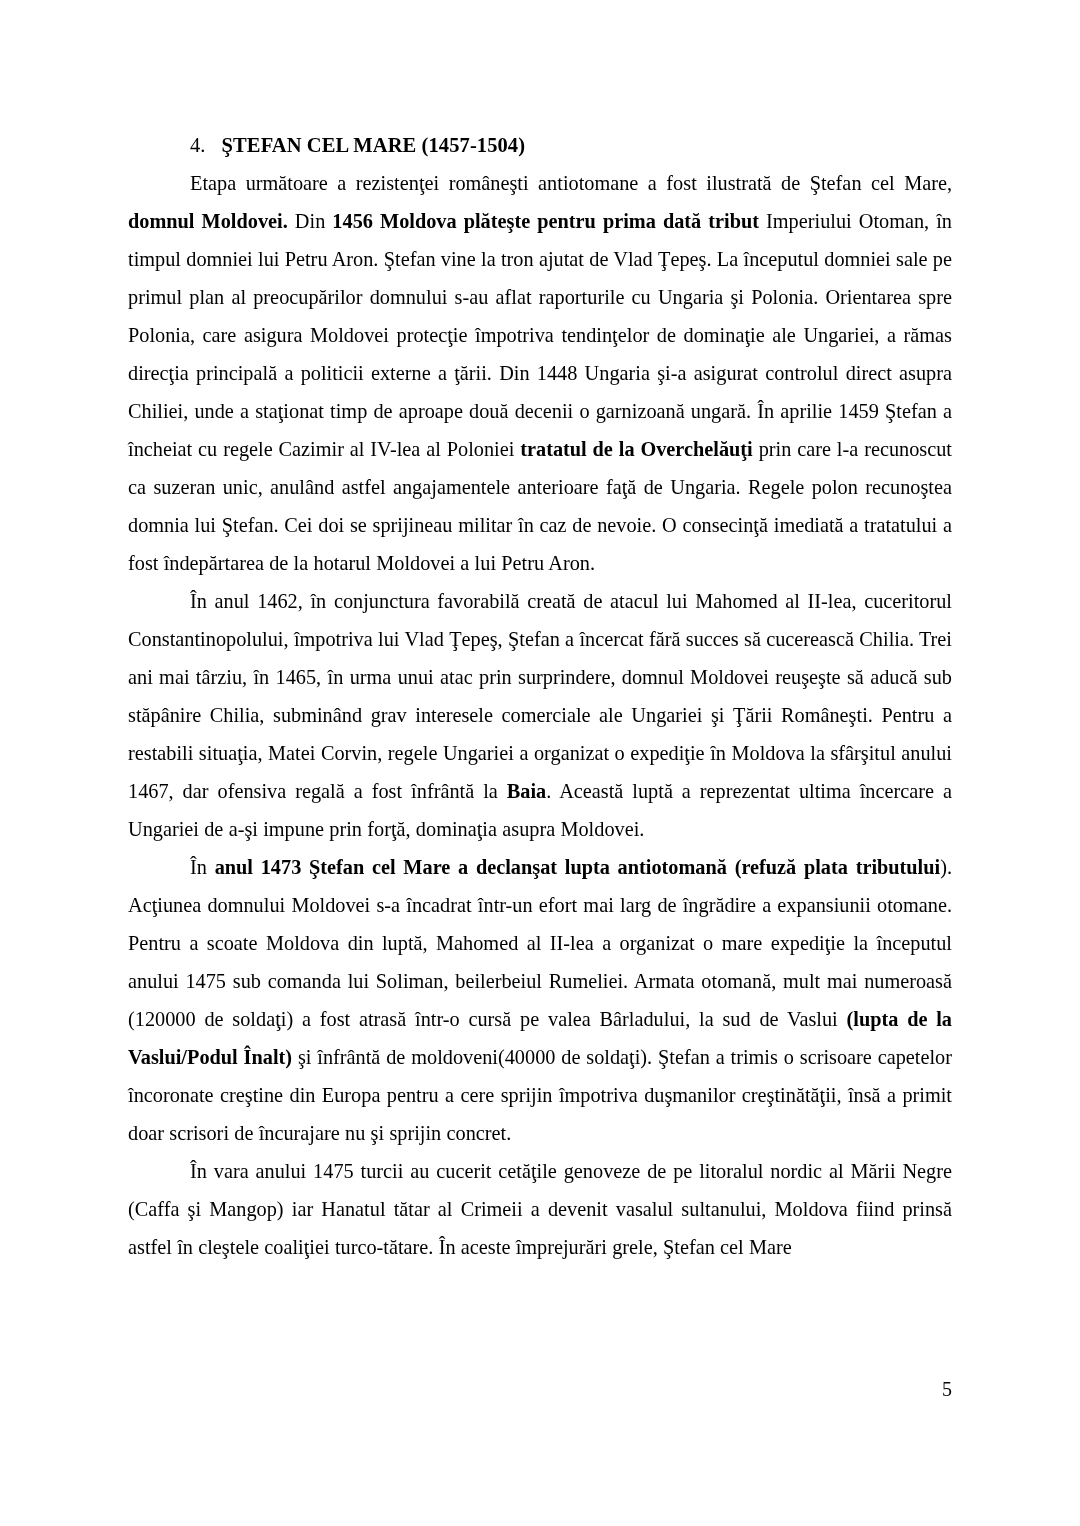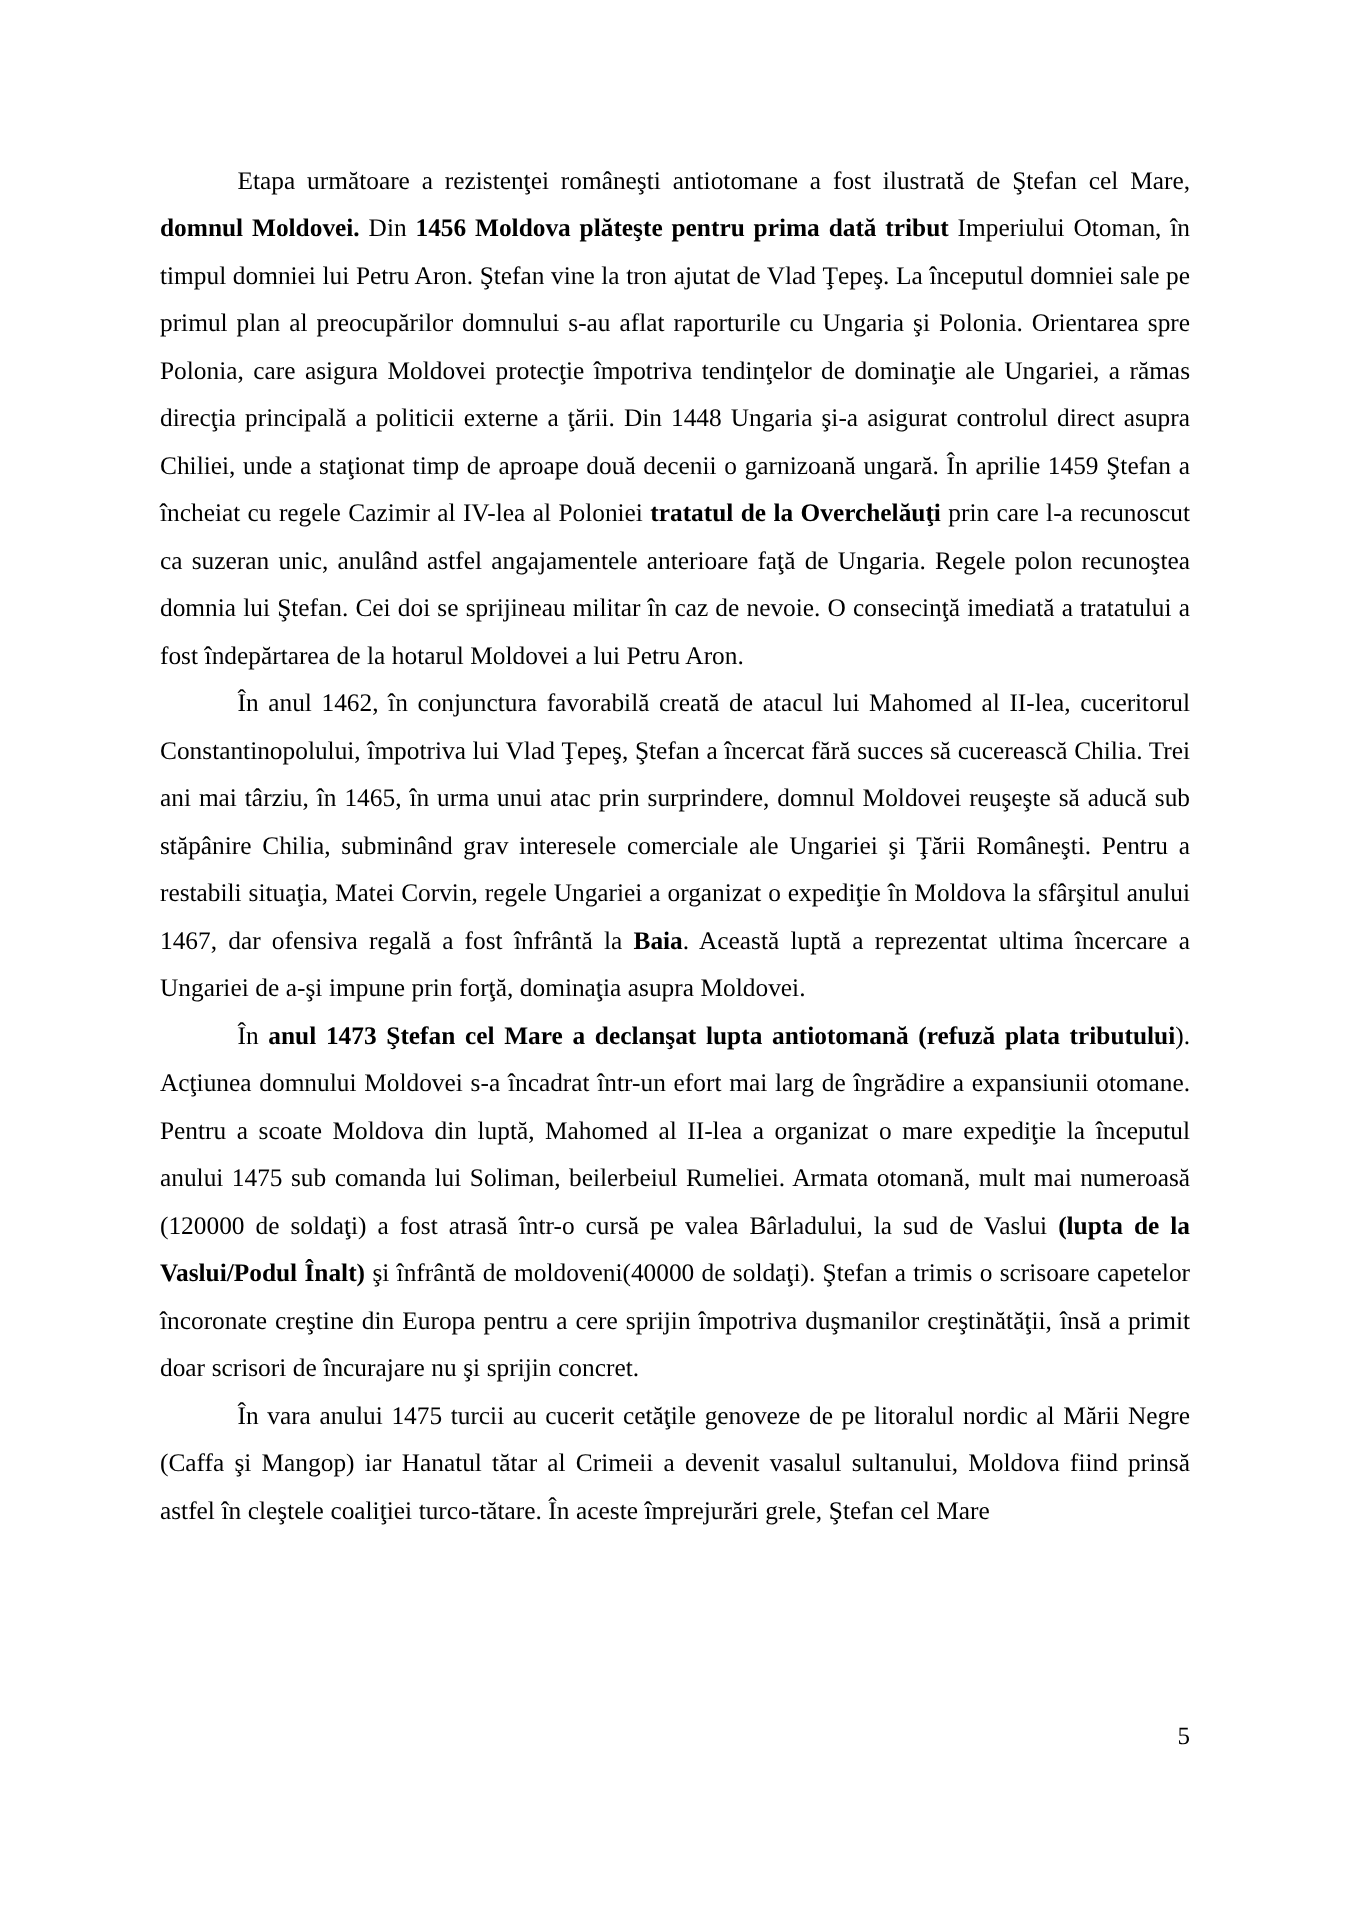--- a/index.html
+++ b/index.html
@@ -71,20 +71,23 @@
     line-height: 24px;
   }
 </style>
 </head>
 <body>
 
 <div class="page">
 
   <div class="content">
 
+    <div class="heading">
+      <span class="num">4.</span><span class="gap"></span><span class="ttl">ŞTEFAN CEL MARE (1457-1504)</span>
+    </div>
 
     <div id="paragraphs">
         <p class="para"><span>Etapa următoare a rezistenţei româneşti antiotomane a fost ilustrată de Ştefan cel Mare, </span><b>domnul Moldovei.</b><span> Din </span><b>1456 Moldova plăteşte pentru prima dată tribut</b><span> Imperiului Otoman, în timpul domniei lui Petru Aron. Ştefan vine la tron ajutat de Vlad Ţepeş. La începutul domniei sale pe primul plan al preocupărilor domnului s-au aflat raporturile cu Ungaria şi Polonia. Orientarea spre Polonia, care asigura Moldovei protecţie împotriva tendinţelor de dominaţie ale Ungariei, a rămas direcţia principală a politicii externe a ţării. Din 1448 Ungaria şi-a asigurat controlul direct asupra Chiliei, unde a staţionat timp de aproape două decenii o garnizoană ungară. În aprilie 1459 Ştefan a încheiat cu regele Cazimir al IV-lea al Poloniei </span><b>tratatul de la Overchelăuţi</b><span> prin care l-a recunoscut ca suzeran unic, anulând astfel angajamentele anterioare faţă de Ungaria. Regele polon recunoştea domnia lui Ştefan. Cei doi se sprijineau militar în caz de nevoie. O consecinţă imediată a tratatului a fost îndepărtarea de la hotarul Moldovei a lui Petru Aron.</span></p>
         <p class="para"><span>În anul 1462, în conjunctura favorabilă creată de atacul lui Mahomed al II-lea, cuceritorul Constantinopolului, împotriva lui Vlad Ţepeş, Ştefan a încercat fără succes să cucerească Chilia. Trei ani mai târziu, în 1465, în urma unui atac prin surprindere, domnul Moldovei reuşeşte să aducă sub stăpânire Chilia, subminând grav interesele comerciale ale Ungariei şi Ţării Româneşti. Pentru a restabili situaţia, Matei Corvin, regele Ungariei a organizat o expediţie în Moldova la sfârşitul anului 1467, dar ofensiva regală a fost înfrântă la </span><b>Baia</b><span>. Această luptă a reprezentat ultima încercare a Ungariei de a-şi impune prin forţă, dominaţia asupra Moldovei.</span></p>
         <p class="para"><span>În </span><b>anul 1473 Ştefan cel Mare a declanşat lupta antiotomană (refuză plata tributului</b><span>). Acţiunea domnului Moldovei s-a încadrat într-un efort mai larg de îngrădire a expansiunii otomane. Pentru a scoate Moldova din luptă, Mahomed al II-lea a organizat o mare expediţie la începutul anului 1475 sub comanda lui Soliman, beilerbeiul Rumeliei. Armata otomană, mult mai numeroasă (120000 de soldaţi)  a fost atrasă într-o cursă pe valea Bârladului, la sud de Vaslui </span><b>(lupta de la Vaslui/Podul Înalt)</b><span> şi înfrântă de moldoveni(40000 de soldaţi). Ştefan a trimis o scrisoare capetelor încoronate creştine din Europa pentru a cere sprijin împotriva duşmanilor creştinătăţii, însă a primit doar scrisori de încurajare nu şi sprijin concret.</span></p>
         <p class="para"><span>În vara anului 1475 turcii au cucerit cetăţile genoveze de pe litoralul nordic al Mării Negre (Caffa şi Mangop) iar Hanatul tătar al Crimeii a devenit vasalul sultanului, Moldova fiind prinsă astfel în cleştele coaliţiei turco-tătare. În aceste împrejurări grele, Ştefan cel Mare</span></p>
       </div>
 
   </div>
 

